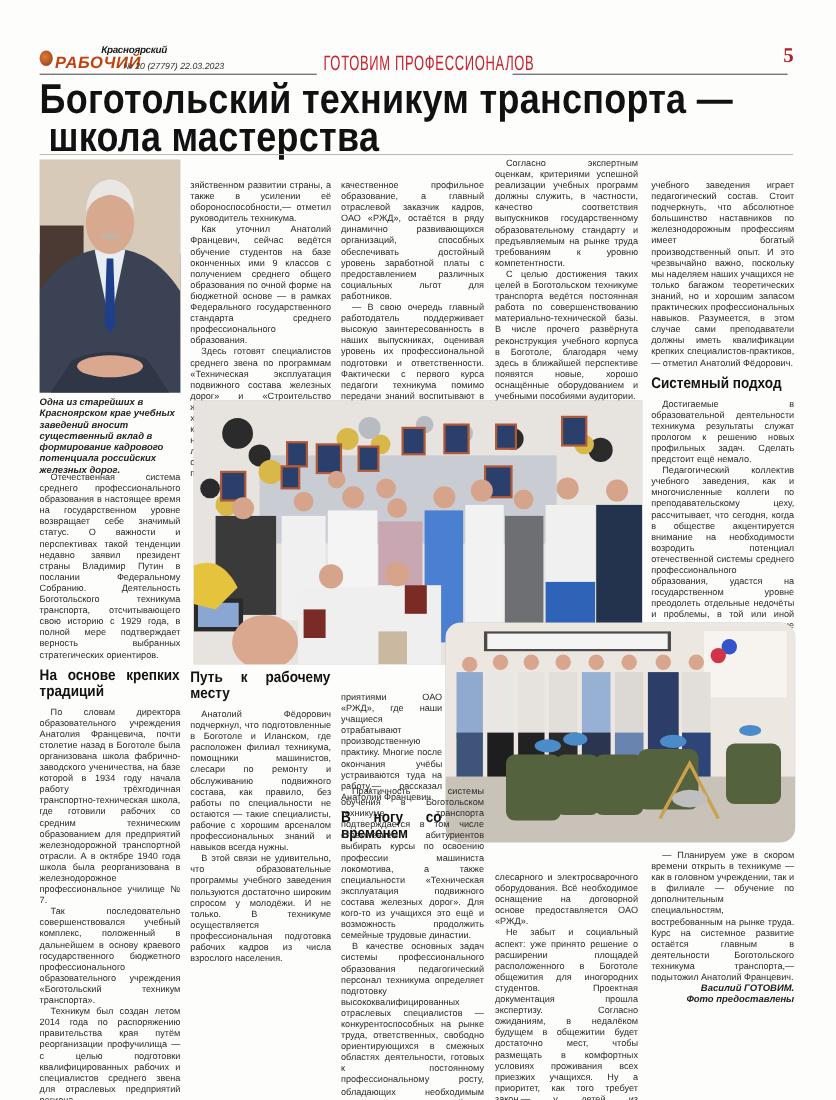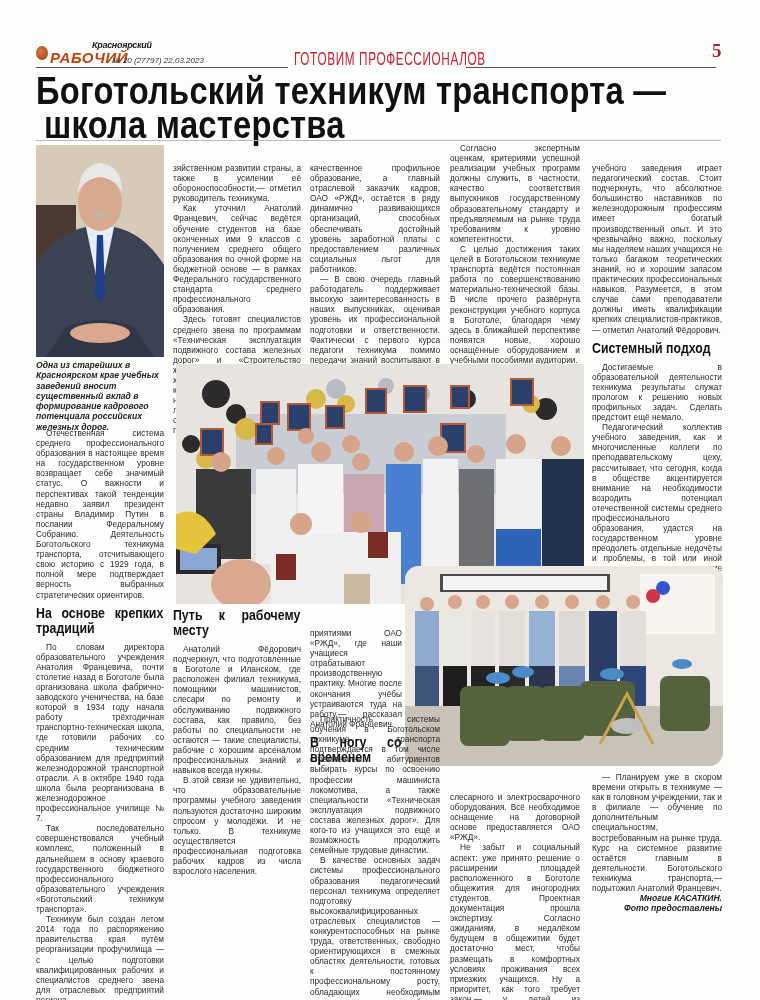--- a/index.html
+++ b/index.html
@@ -256,16 +256,16 @@
 </div>
 
 <div class="abs col" style="left:450px; top:772px; width:130px;">
   <p class="noind">слесарного и электросварочного оборудования. Всё необходимое оснащение на договорной основе предоставляется ОАО «РЖД».</p>
   <p>Не забыт и социальный аспект: уже принято решение о расширении площадей расположенного в Боготоле общежития для иногородних студентов. Проектная документация прошла экспертизу. Согласно ожиданиям, в недалёком будущем в общежитии будет достаточно мест, чтобы размещать в комфортных условиях проживания всех приезжих учащихся. Ну а приоритет, как того требует закон,— у детей из малообеспеченных семей и детей-сирот.</p>
 
 </div>
 
 <div class="abs col" style="left:592px; top:772px; width:130px;">
   <p>— Планируем уже в скором времени открыть в техникуме — как в головном учреждении, так и в филиале — обучение по дополнительным специальностям, востребованным на рынке труда. Курс на системное развитие остаётся главным в деятельности Боготольского техникума транспорта,— подытожил Анатолий Францевич.</p>
-  <div class="sig">Многие КАСАТКИН.</div>
+  <div class="sig">Василий ГОТОВИМ.</div>
   <div class="sig">Фото предоставлены</div>
 
 </div>
 
 </body></html>

